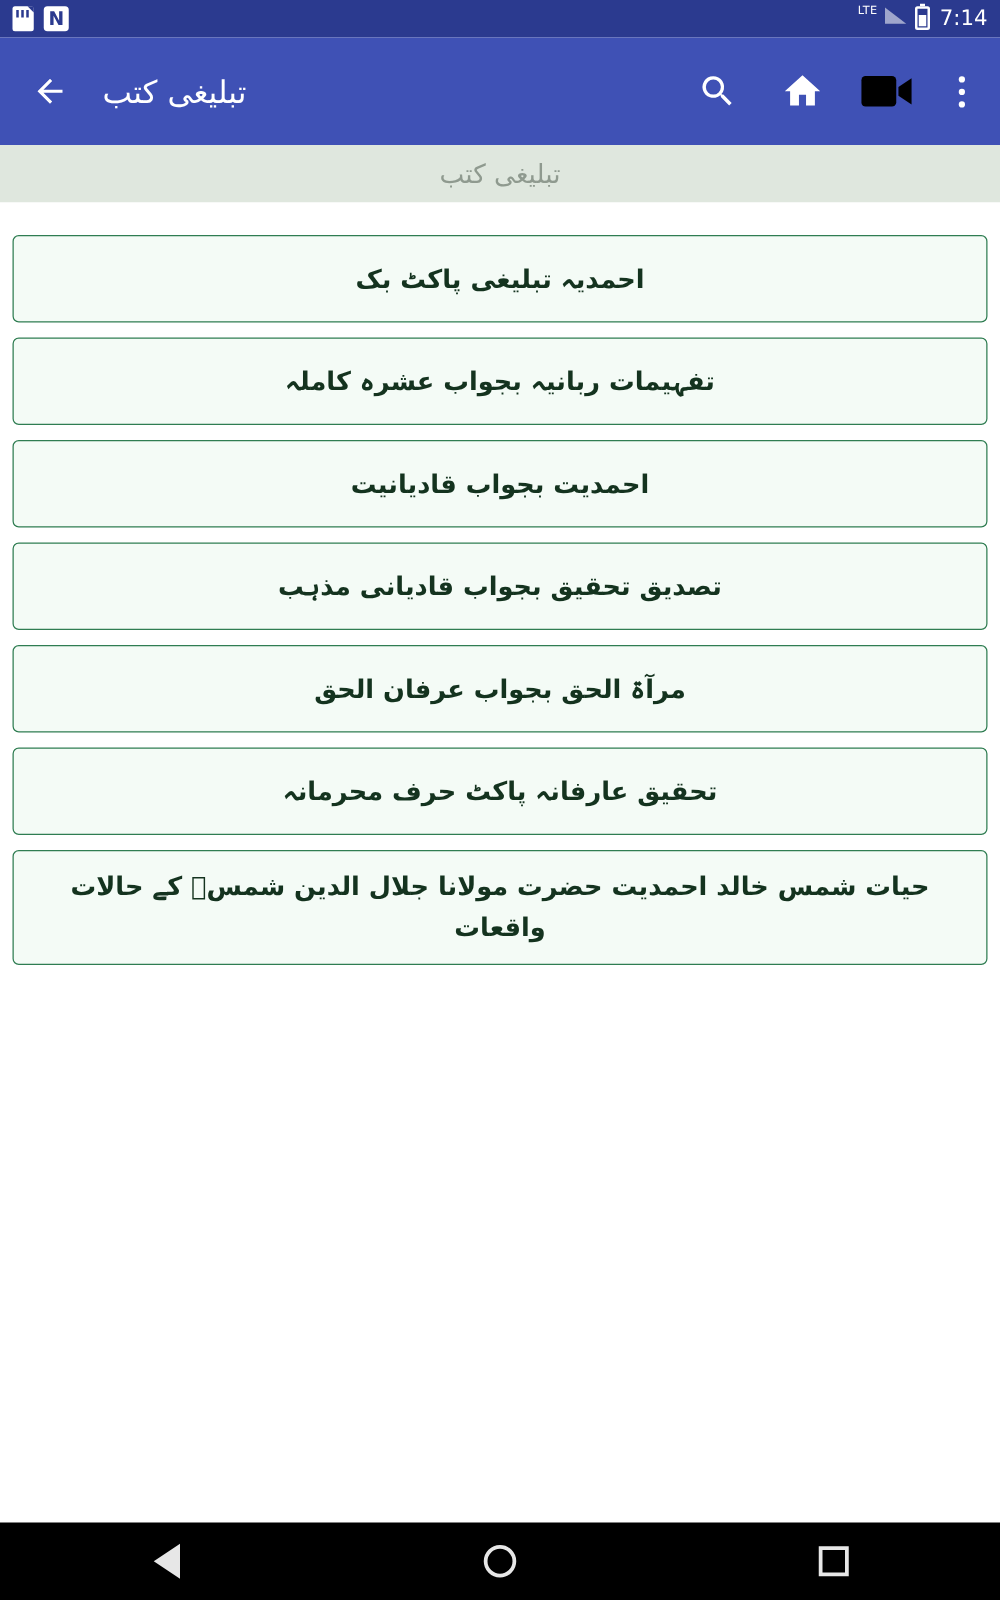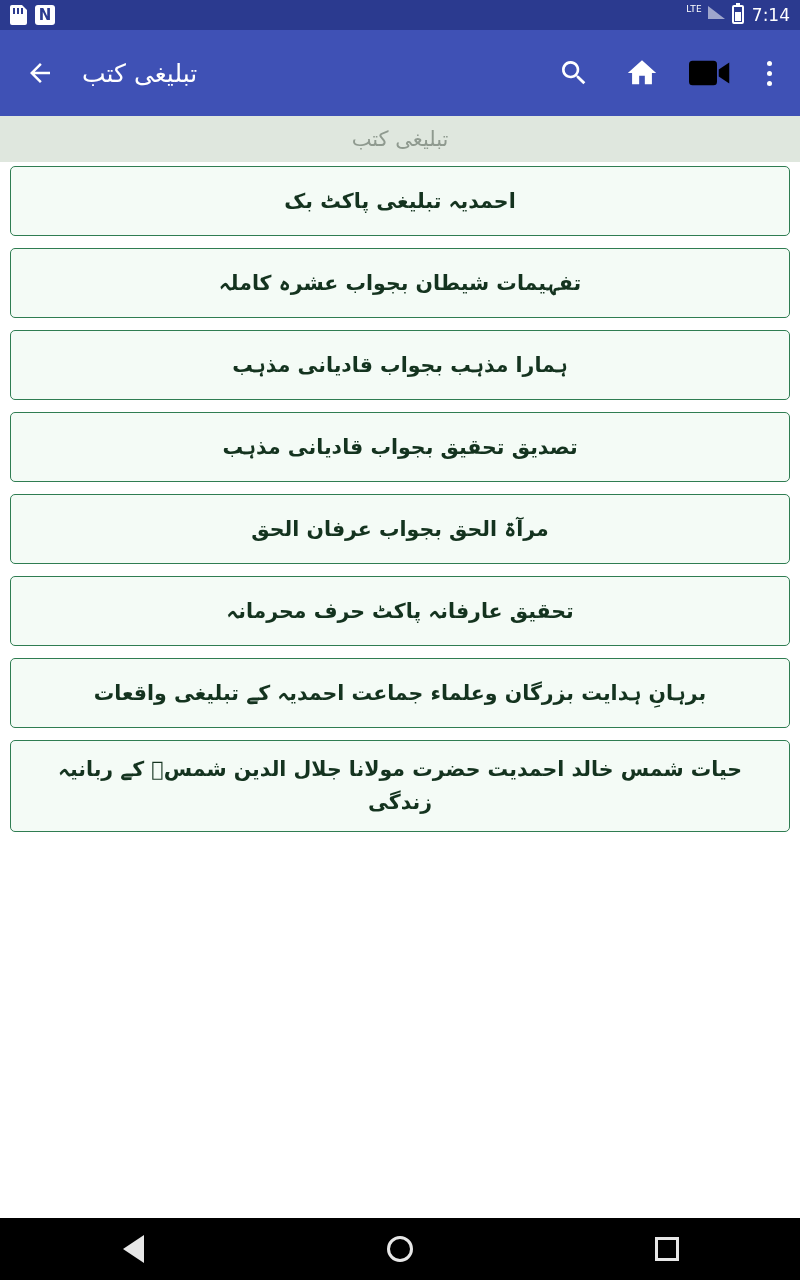--- a/index.html
+++ b/index.html
@@ -95,21 +95,21 @@
     flex: none;
   }
   .section-header span {
     font-size: 21px; color: #8f9a8f;
   }
 
   
   .list {
     flex: 1 1 auto;
     background: #ffffff;
-    padding: 4px 10px 0 10px;
+    padding: 26px 10px 0 10px;
     overflow: hidden;
   }
   .card {
     border: 1px solid #2f7d52;
     border-radius: 5px;
     background: #f4fbf6;
     margin-bottom: 12px;
     min-height: 70px;
     display: flex; align-items: center; justify-content: center;
     padding: 12px 18px;
@@ -193,39 +193,36 @@
 
   <div class="section-header">
     <span>تبلیغی کتب</span>
   </div>
 
   <div class="list">
     <div class="card">
         <span>احمدیہ تبلیغی پاکٹ بک</span>
       </div>
     <div class="card">
-        <span>تفہیمات شیطان بجواب عشرہ کاملہ</span>
-      </div>
-    <div class="card">
-        <span>ہمارا مذہب بجواب قادیانی مذہب</span>
+        <span>تفہیمات ربانیہ بجواب عشرہ کاملہ</span>
+      </div>
+    <div class="card">
+        <span>احمدیت بجواب قادیانیت</span>
       </div>
     <div class="card">
         <span>تصدیق تحقیق بجواب قادیانی مذہب</span>
       </div>
     <div class="card">
         <span>مرآۃ الحق بجواب عرفان الحق</span>
       </div>
     <div class="card">
         <span>تحقیق عارفانہ پاکٹ حرف محرمانہ</span>
       </div>
     <div class="card">
-        <span>برہانِ ہدایت بزرگان وعلماء جماعت احمدیہ کے تبلیغی واقعات</span>
-      </div>
-    <div class="card">
-        <span>حیات شمس خالد احمدیت حضرت مولانا جلال الدین شمسؓ کے ربانیہ زندگی</span>
+        <span>حیات شمس خالد احمدیت حضرت مولانا جلال الدین شمسؓ کے حالات واقعات</span>
       </div>
   </div>
 
   <div class="navbar">
     <div class="nav-btn">
         <span class="tri-back"></span>
       </div>
     <div class="nav-btn">
         <span class="circle-home"></span>
       </div>

